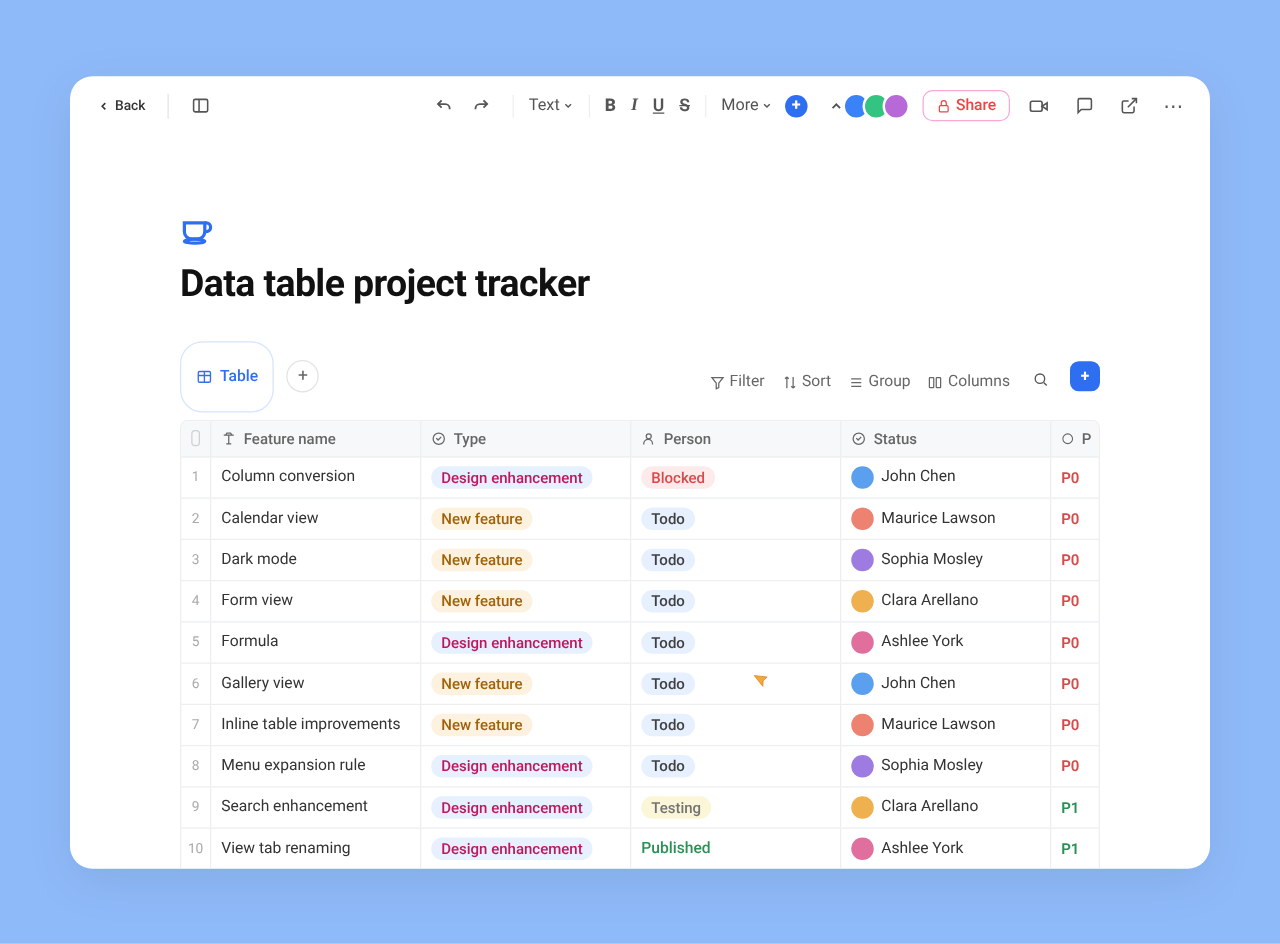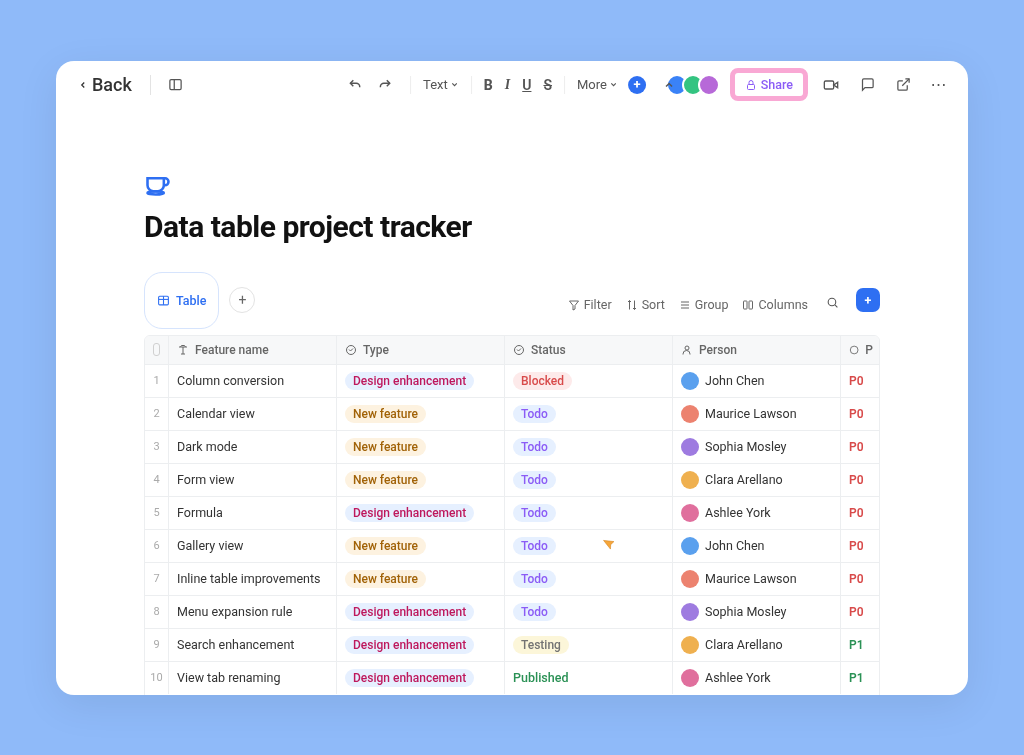--- a/index.html
+++ b/index.html
@@ -22,21 +22,21 @@
   
   .topbar {
     position:absolute; top:0; left:0; right:0;
     height:48px;
     display:flex; align-items:center;
     padding:0 16px;
   }
   .tb-left { display:flex; align-items:center; gap:6px; }
   .back-btn {
     display:flex; align-items:center; gap:4px;
-    color:#333; font-size:18px; font-weight:500;
+    color:#333; font-size:11px; font-weight:500;
     padding:4px 6px; border-radius:6px; cursor:pointer;
   }
   .divider { width:1px; height:20px; background:#e3e3e3; margin:0 6px; }
   .icon-btn {
     width:26px; height:26px; display:flex; align-items:center; justify-content:center;
     color:#555; border-radius:6px; cursor:pointer;
   }
   .tb-center {
     position:absolute; left:50%; transform:translateX(-50%);
     display:flex; align-items:center; gap:10px;
@@ -50,23 +50,23 @@
     width:18px; height:18px; border-radius:50%;
     background:#2e6ff2; color:#fff; display:flex; align-items:center; justify-content:center;
     font-size:13px; font-weight:700; cursor:pointer;
   }
   .tb-right { margin-left:auto; display:flex; align-items:center; gap:10px; }
   .avatars { display:flex; }
   .avatars .av { width:22px; height:22px; border-radius:50%; border:2px solid #fff; margin-left:-6px; }
   .avatars .av:first-child { margin-left:0; }
   .share-btn {
     display:flex; align-items:center; gap:4px;
-    border:5px solid #f9a8d4; border-radius:8px;
+    border:1px solid #f9a8d4; border-radius:8px;
     padding:4px 10px; font-size:12.5px; font-weight:500;
-    color:#8b5cf6; cursor:pointer;
+    color:#ef4444; cursor:pointer;
   }
   .more-dots { font-size:16px; letter-spacing:1px; }
   
   .page {
     position:absolute; top:48px; left:0; right:0; bottom:0;
     padding:60px 88px 24px 88px;
   }
   .page-icon {
     font-size:26px; color:#2e6ff2; margin-bottom:6px;
   }
@@ -119,21 +119,21 @@
   .checkbox {
     width:13px; height:13px; border:1px solid #d0d0d0; border-radius:3px; margin:auto;
   }
   .pill {
     display:inline-flex; align-items:center;
     border-radius:12px; padding:2px 8px; font-size:12px; font-weight:500;
   }
   .pill-blue  { background:#e6f0ff; color:#be185d; }
   .pill-amber { background:#fdf2e0; color:#a16207; }
   .pill-red   { background:#fdeaea; color:#d84a4a; }
-  .pill-sky   { background:#e6f0ff; color:#8b5cf6; }
+  .pill-sky   { background:#e6f0ff; color:#404040; }
   .pill-yellow { background:#fcf6d9; color:#737373; }
   .txt-green { color:#2a9155; font-weight:500; }
   .p-red { color:#d84a4a; font-weight:600; font-size:12px; }
   .p-green { color:#2a9155; font-weight:600; font-size:12px; }
   .person { display:flex; align-items:center; gap:6px; }
   .p-av { width:18px; height:18px; border-radius:50%; flex:0 0 18px; }
   .add-row {
     height:26px; display:flex; align-items:center; justify-content:flex-end;
     padding:0 8px; color:#bbb; font-size:16px;
   }
@@ -322,31 +322,31 @@
         </div>
         <div class="cell hcell">
           <svg width="12" height="12" viewBox="0 0 24 24" fill="none" stroke="currentColor" stroke-width="2">
               <circle cx="12" cy="12" r="9"></circle>
               <polyline points="8 11 11 14 16 9"></polyline>
             </svg>
           <span>Type</span>
         </div>
         <div class="cell hcell">
           <svg width="12" height="12" viewBox="0 0 24 24" fill="none" stroke="currentColor" stroke-width="2">
+              <circle cx="12" cy="8" r="4"></circle>
+              <path d="M4 21v-1a7 7 0 0114 0v1"></path>
+            </svg>
+          <span>Person</span>
+        </div>
+        <div class="cell hcell">
+          <svg width="12" height="12" viewBox="0 0 24 24" fill="none" stroke="currentColor" stroke-width="2">
               <circle cx="12" cy="12" r="9"></circle>
               <polyline points="8 11 11 14 16 9"></polyline>
             </svg>
           <span>Status</span>
-        </div>
-        <div class="cell hcell">
-          <svg width="12" height="12" viewBox="0 0 24 24" fill="none" stroke="currentColor" stroke-width="2">
-              <circle cx="12" cy="8" r="4"></circle>
-              <path d="M4 21v-1a7 7 0 0114 0v1"></path>
-            </svg>
-          <span>Person</span>
         </div>
         <div class="cell hcell">
           <svg width="12" height="12" viewBox="0 0 24 24" fill="none" stroke="currentColor" stroke-width="2">
               <circle cx="12" cy="12" r="9"></circle>
             </svg>
           <span>P</span>
         </div>
       </div>
       <div id="grid-body">
           <div class="grid-row">

